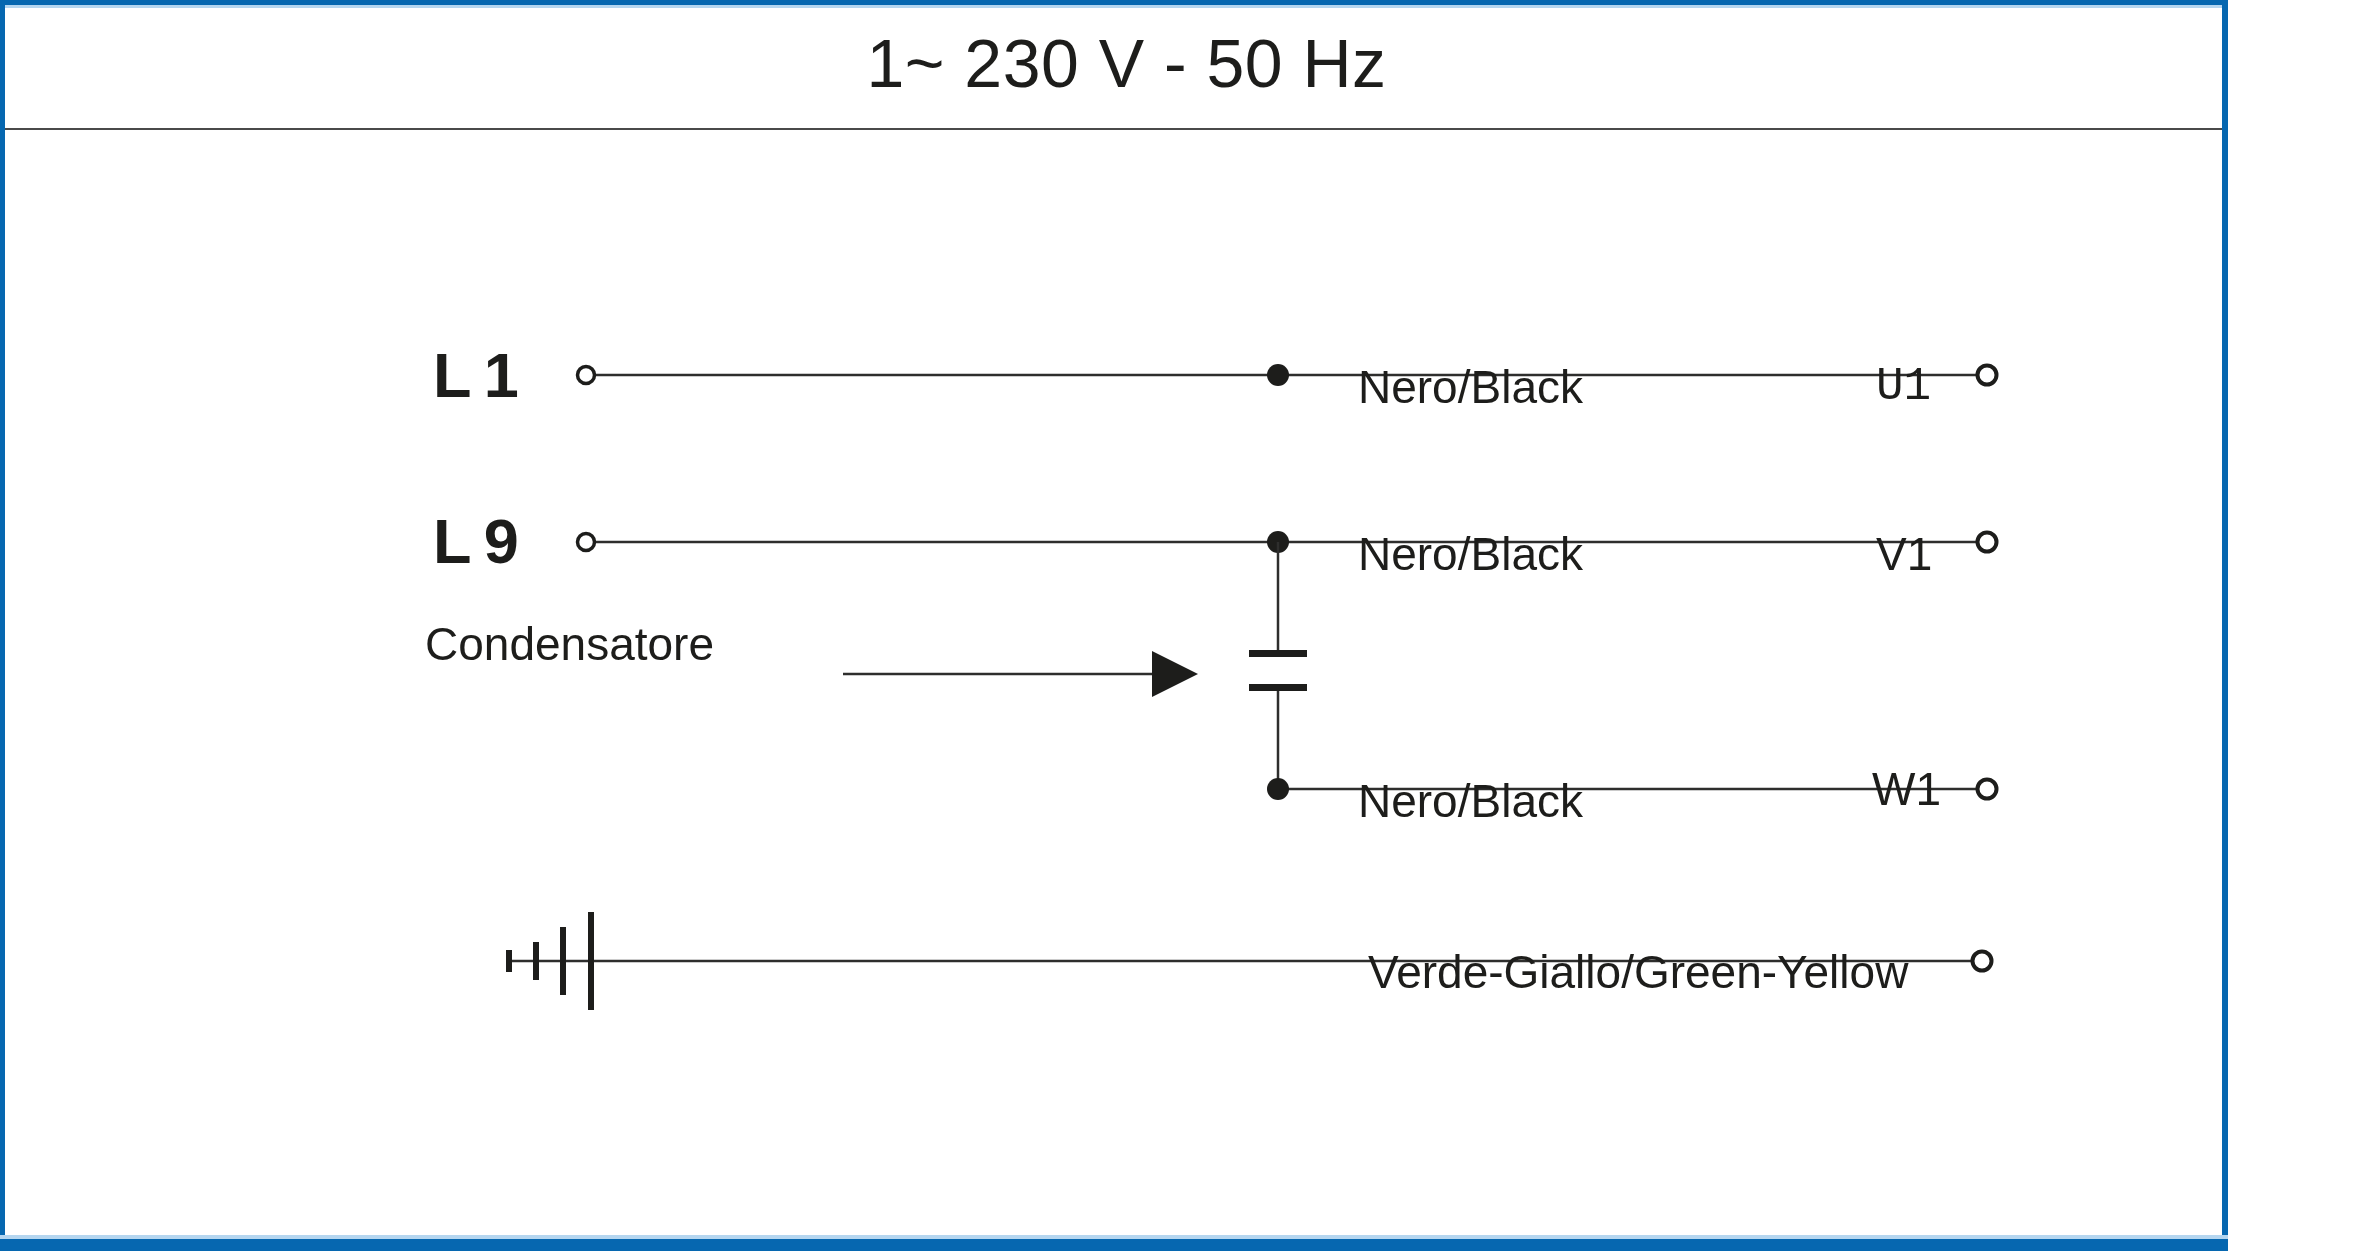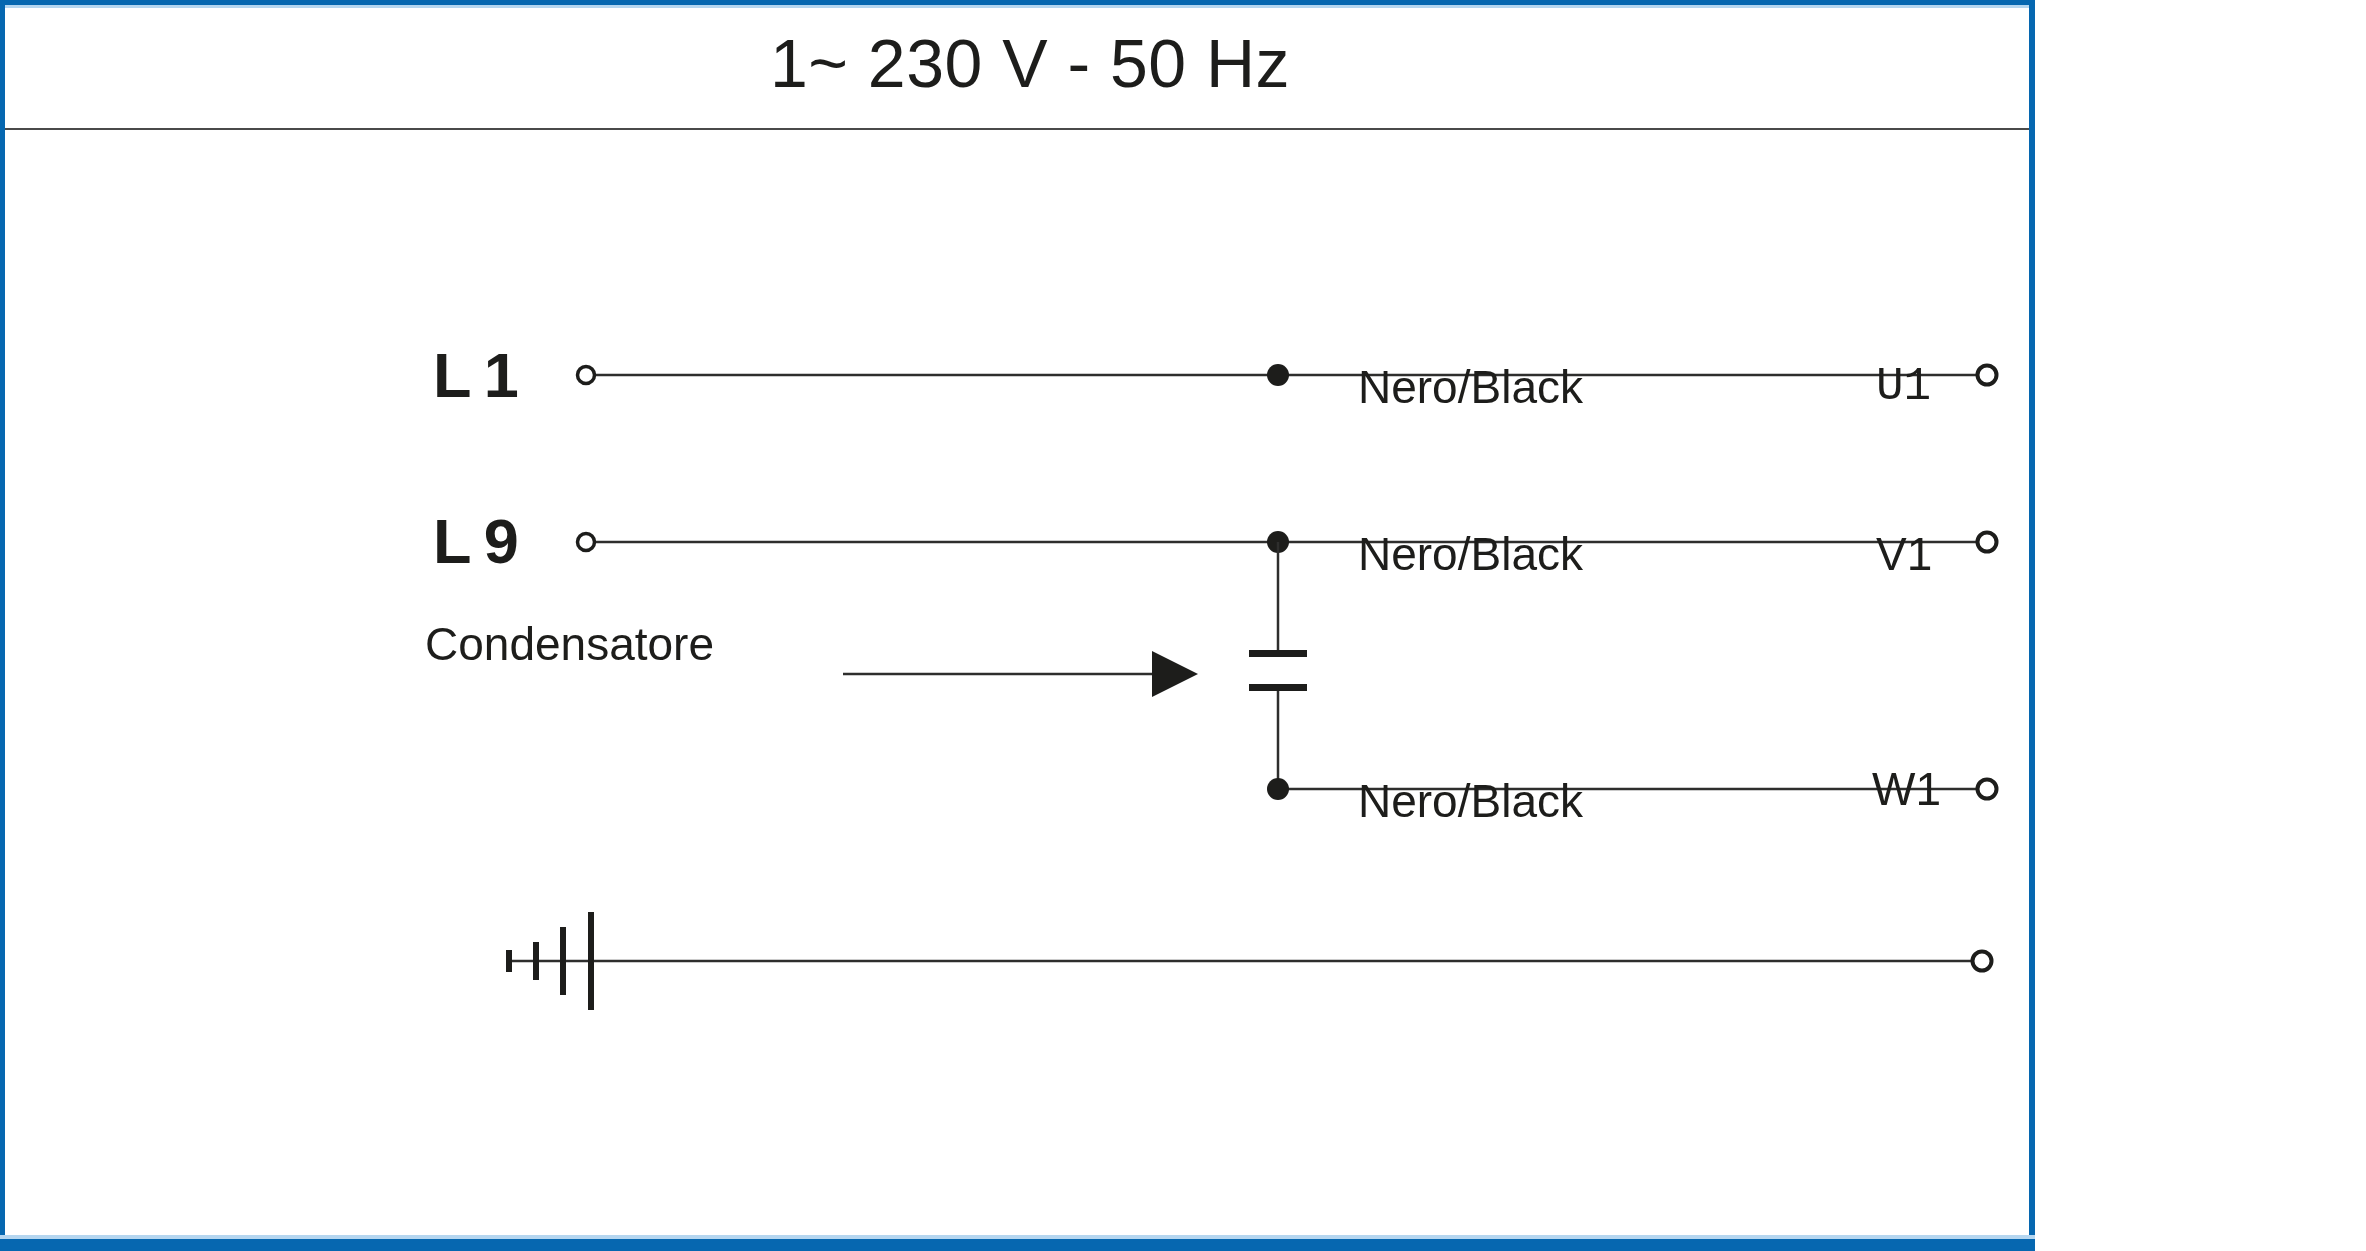--- a/index.html
+++ b/index.html
@@ -2,21 +2,21 @@
 <html><head>
 <meta charset="utf-8">
 <style>
   html, body {
     margin: 0;
     padding: 0;
     background: #ffffff;
   }
   #page {
     position: relative;
-    width: 2035px;
+    width: 2228px;
     height: 1251px;
     background: #ffffff;
     overflow: hidden;
     font-family: "Liberation Sans", sans-serif;
     color: #1d1d1b;
   }
   
   .frame-top    { position: absolute; left: 0; top: 0; width: 100%; height: 5px;  background: #0667b0; }
   .frame-top-accent { position: absolute; left: 0; top: 5px; width: 100%; height: 3px; background: #b5d6f0; }
   .frame-left   { position: absolute; left: 0; top: 0; width: 5px; height: 100%; background: #0667b0; }
@@ -110,20 +110,21 @@
       <line x1="591" y1="912" x2="591" y2="1010" stroke="#1d1d1b" stroke-width="6"></line>
     </g>
   </svg>
 
   <div class="lbl supply-label" style="left:433px; top:344px;text-align:right;">L 1</div>
   <div class="lbl supply-label" style="left:433px; top:510px;">L 9</div>
 
   <div class="lbl wire-label" style="left:1358px; top:320px;">Nero/Black</div>
   <div class="lbl wire-label" style="left:1358px; top:487px;">Nero/Black</div>
   <div class="lbl wire-label" style="left:1358px; top:734px;">Nero/Black</div>
+  <div class="lbl wire-label" style="left:1368px; top:905px;">Verde-Giallo/Green-Yellow</div>
 
   <div class="lbl wire-label" style="left:1876px; top:320px;font-family:Liberation Mono, monospace;">U1</div>
   <div class="lbl wire-label" style="left:1876px; top:487px;">V1</div>
   <div class="lbl wire-label" style="left:1872px; top:722px;">W1</div>
 
   <div class="lbl cap-label" style="left:425px; top:610px;">
     <div>Condensatore</div>
   </div>
 
   <div class="frame-top"></div>

